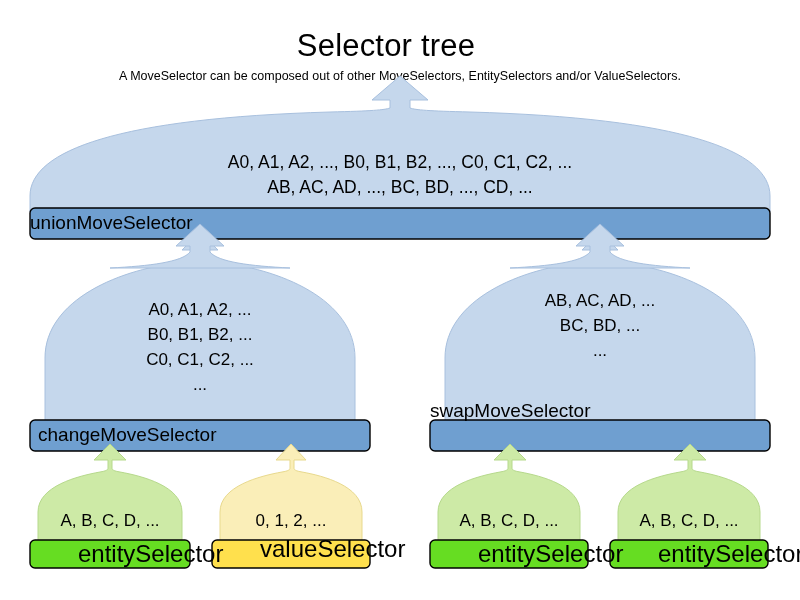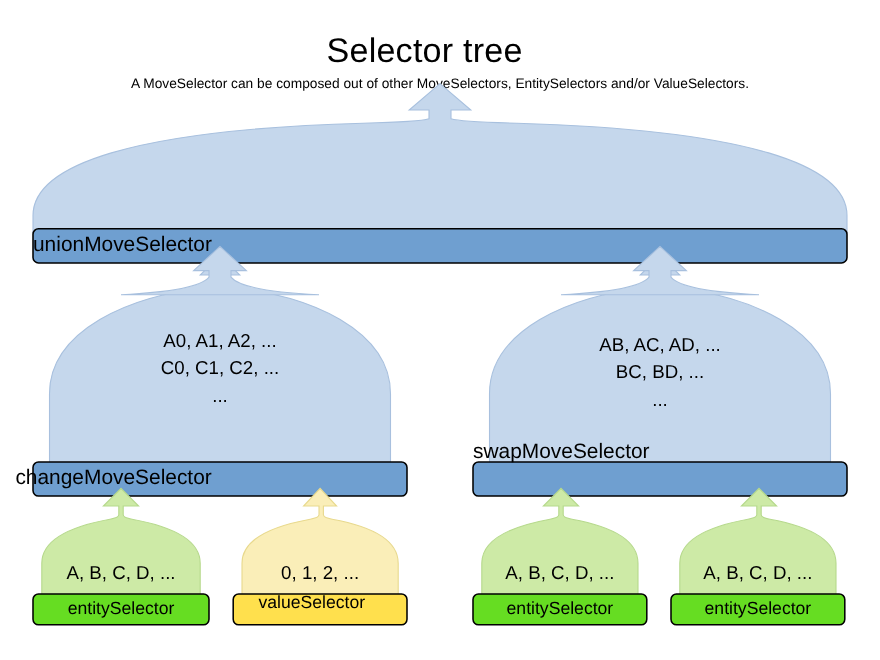--- a/index.html
+++ b/index.html
@@ -82,25 +82,26 @@
   .leaf-content {
     position: absolute;
     text-align: center;
     font-size: 17px;
     line-height: 20px;
     white-space: nowrap;
     pointer-events: none;
   }
   .leaf-label {
     position: absolute;
-    text-align: center;
-    font-size: 16px;
+    text-align: left;
+    font-size: 24px;
     line-height: 22px;
     white-space: nowrap;
     pointer-events: none;
+    margin-left: 48px;
   }
 </style>
 </head>
 <body>
 
 <div id="diagram-root">
 
   <div class="page-title">Selector tree</div>
   <div class="page-subtitle">A MoveSelector can be composed out of other MoveSelectors, EntitySelectors and/or ValueSelectors.</div>
 
@@ -237,30 +238,35 @@
              L 706 460
              L 692 460
              L 692 468
              C 692 470, 694 471, 700 472
              C 722 476, 760 486, 760 512
              L 760 545
              Z"></path>
     <rect class="bar-green" x="610" y="540" width="158" height="28" rx="5" ry="5"></rect>
   </svg>
 
+  <div class="node-content" style="left:30px; top:150px; width:740px;">
+    <div>A0, A1, A2, ..., B0, B1, B2, ..., C0, C1, C2, ...</div>
+    <div>AB, AC, AD, ..., BC, BD, ..., CD, ...</div>
+  </div>
   <div class="node-label" style="left:30px; top:212px; width:740px;">unionMoveSelector</div>
 
   <div class="node-content small" style="left:30px; top:297px; width:340px;">
     <div>A0, A1, A2, ...</div>
+    <div>B0, B1, B2, ...</div>
     <div>C0, C1, C2, ...</div>
     <div>...</div>
   </div>
-  <div class="node-label" style="left:14px; top:424px; width:340px;">changeMoveSelector</div>
-
-  <div class="node-content small" style="left:430px; top:301px; width:340px;">
+  <div class="node-label" style="left:38px; top:424px; width:340px;">changeMoveSelector</div>
+
+  <div class="node-content small" style="left:430px; top:288px; width:340px;">
     <div>AB, AC, AD, ...</div>
     <div>BC, BD, ...</div>
     <div>...</div>
   </div>
   <div class="node-label" style="left:430px; top:400px; width:332px;">swapMoveSelector</div>
 
   <div class="leaf-content" style="left:30px; top:511px; width:160px;">A, B, C, D, ...</div>
   <div class="leaf-label" style="left:30px; top:543px; width:160px;">entitySelector</div>
 
   <div class="leaf-content" style="left:212px; top:511px; width:158px;">0, 1, 2, ...</div>

